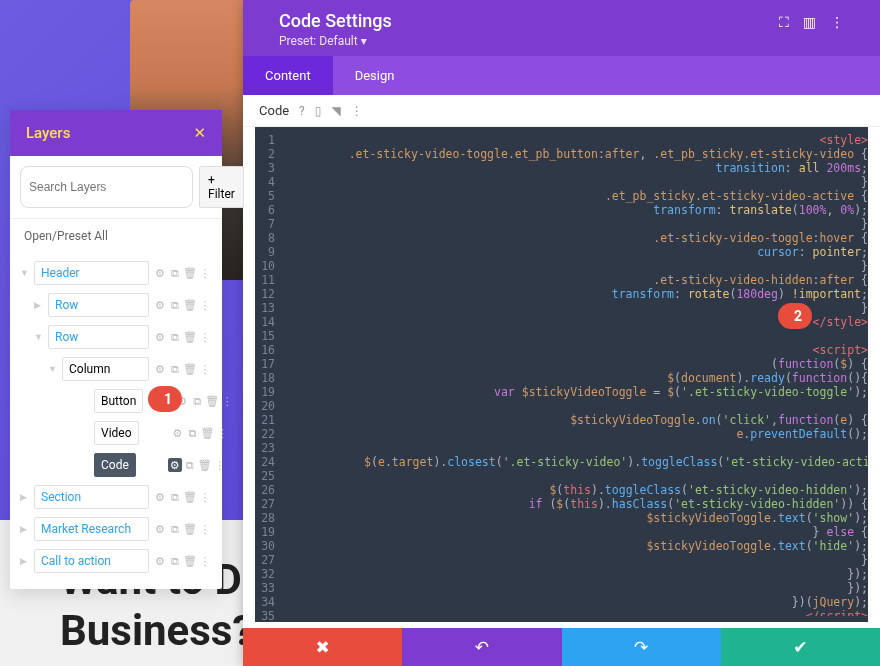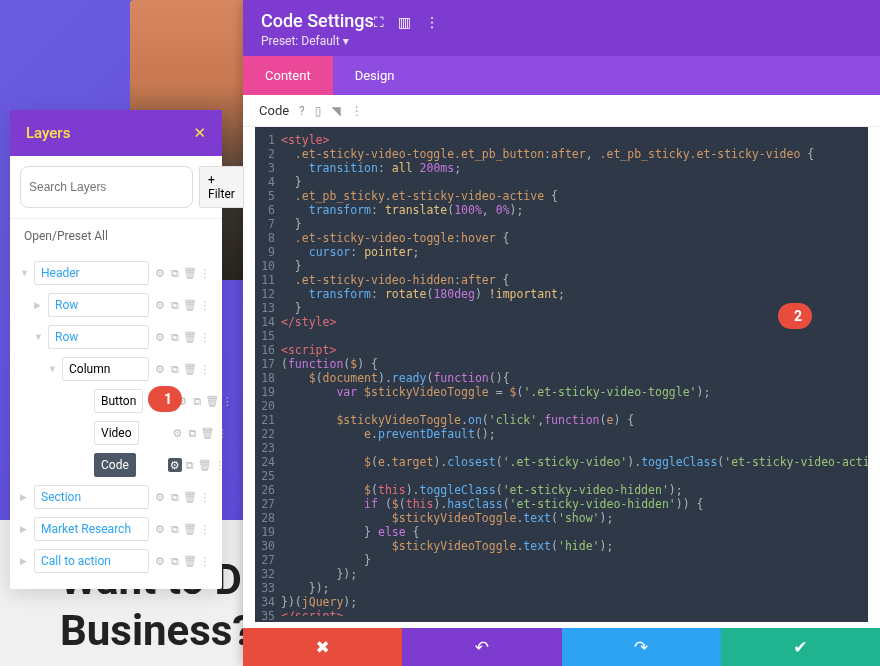--- a/index.html
+++ b/index.html
@@ -26,35 +26,35 @@
 .layer-icons { display: flex; gap: 1px; }
 .layer-icons span { width: 14px; height: 14px; color: #bbb; cursor: pointer; display: inline-flex; align-items: center; justify-content: center; font-size: 11px; }
 .layer-icons .gear-active { color: #fff; background: #4c5866; border-radius: 2px; }
 .indent-1 { padding-left: 24px; }
 .indent-2 { padding-left: 38px; }
 .indent-3 { padding-left: 52px; gap: 28px; }
 .callout { position: absolute; display: inline-flex; align-items: center; justify-content: center; height: 26px; padding: 0 10px 0 16px; background: #e84c3d; color: #fff; font-weight: 700; font-size: 14px; border-radius: 13px 13px 13px 13px; z-index: 60; }
 .callout::before { content: ""; position: absolute; left: -6px; top: 50%; transform: translateY(-50%); border: 6px solid transparent; border-right-color: #e84c3d; }
 
 .settings-panel { position: absolute; top: 0; left: 243px; width: 637px; height: 666px; background: #fff; z-index: 40; display: flex; flex-direction: column; box-shadow: -2px 0 10px rgba(0,0,0,0.2); }
-.settings-header { background: #7e3bd0; color: #fff; padding: 10px 18px 8px; display: flex; align-items: flex-start; }
+.settings-header { background: #7e3bd0; color: #fff; padding: 10px 36px 8px; display: flex; justify-content: space-between; align-items: flex-start; }
 .settings-title { font-size: 18px; font-weight: 500; }
 .settings-preset { font-size: 12px; opacity: 0.85; margin-top: 3px; cursor: pointer; }
 .settings-header-icons { display: flex; gap: 14px; padding-top: 4px; }
 .settings-header-icons span { cursor: pointer; font-size: 14px; }
 .settings-tabs { background: #8e4ce0; display: flex; }
 .settings-tab { padding: 12px 22px; font-size: 13px; color: #fff; cursor: pointer; }
-.settings-tab.active { background: #ec4899; }
+.settings-tab.active { background: #6d28d9; }
 .code-toolbar { display: flex; align-items: center; gap: 10px; padding: 8px 16px; font-size: 13px; color: #666; border-bottom: 1px solid #eee; }
 .code-toolbar .lbl { color: #333; }
 .code-toolbar span.ico { cursor: pointer; color: #999; font-size: 12px; }
 
 .code-editor { flex: 1; background: #2f3847; display: flex; font-family: "Menlo", "Monaco", monospace; font-size: 11.5px; line-height: 14px; overflow: hidden; position: relative; margin: 0 12px 6px; padding: 6px 0; }
 .gutter { width: 26px; text-align: right; padding: 0 6px 0 0; color: #7a8494; user-select: none; }
-.code-lines { flex: 1; color: #d8dde6; white-space: pre; overflow-x: auto; }
+.code-lines { flex: 1; color: #d8dde6; white-space: pre; overflow-x: auto; text-align: right; }
 .c-tag { color: #e06c75; }
 .c-sel { color: #d19a66; }
 .c-prop { color: #61afef; }
 .c-val { color: #e5c07b; }
 .c-num { color: #c678dd; }
 .c-punc { color: #abb2bf; }
 .c-kw { color: #c678dd; }
 .c-fn { color: #61afef; }
 .c-str { color: #98c379; }
 .c-var { color: #d19a66; }

